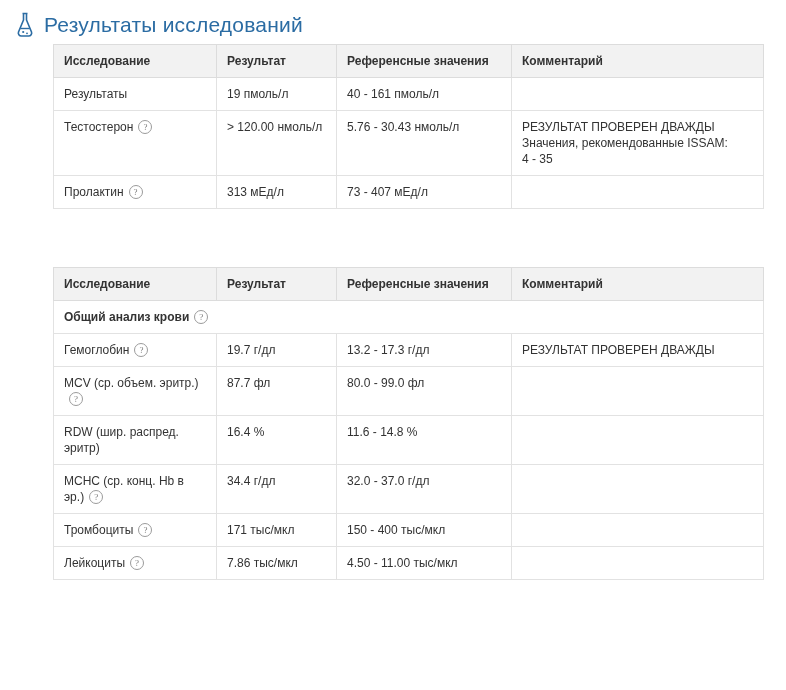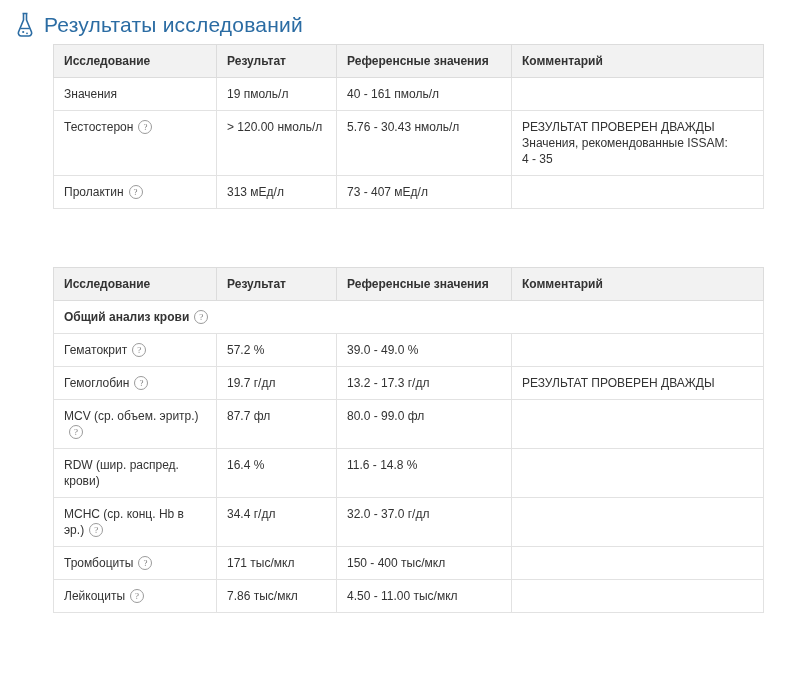--- a/index.html
+++ b/index.html
@@ -129,21 +129,21 @@
       <thead>
         <tr>
           <th>Исследование</th>
           <th>Результат</th>
           <th>Референсные значения</th>
           <th>Комментарий</th>
         </tr>
       </thead>
       <tbody>
           <tr>
-            <td><span class="study-text">Значения</span></td>
+            <td><span class="study-text">Результаты</span></td>
             <td>19 пмоль/л</td>
             <td>40 - 161 пмоль/л</td>
             <td></td>
           </tr>
           <tr>
             <td><span class="study-text">Тестостерон</span><span class="help-icon">?</span></td>
             <td class="cell-abnormal">&gt; 120.00 нмоль/л</td>
             <td>5.76 - 30.43 нмоль/л</td>
             <td>
               <span class="comment-upper">РЕЗУЛЬТАТ ПРОВЕРЕН ДВАЖДЫ</span>
@@ -175,41 +175,35 @@
           <th>Результат</th>
           <th>Референсные значения</th>
           <th>Комментарий</th>
         </tr>
       </thead>
       <tbody>
           <tr class="group-row">
             <td colspan="4"><span>Общий анализ крови</span><span class="help-icon">?</span></td>
           </tr>
           <tr>
-            <td><span class="study-text">Гематокрит</span><span class="help-icon">?</span></td>
-            <td class="cell-abnormal">57.2 %</td>
-            <td>39.0 - 49.0 %</td>
-            <td></td>
-          </tr>
-          <tr>
             <td><span class="study-text">Гемоглобин</span><span class="help-icon">?</span></td>
             <td class="cell-abnormal">19.7 г/дл</td>
             <td>13.2 - 17.3 г/дл</td>
             <td>
               <span class="comment-upper">РЕЗУЛЬТАТ ПРОВЕРЕН ДВАЖДЫ</span>
             </td>
           </tr>
           <tr>
             <td><span class="study-text">MCV (ср. объем. эритр.)</span><span class="help-icon">?</span></td>
             <td>87.7 фл</td>
             <td>80.0 - 99.0 фл</td>
             <td></td>
           </tr>
           <tr>
-            <td><span class="study-text">RDW (шир. распред. крови)</span></td>
+            <td><span class="study-text">RDW (шир. распред. эритр)</span></td>
             <td class="cell-abnormal">16.4 %</td>
             <td>11.6 - 14.8 %</td>
             <td></td>
           </tr>
           <tr>
             <td><span class="study-text">MCHC (ср. конц. Hb в эр.)</span><span class="help-icon">?</span></td>
             <td>34.4 г/дл</td>
             <td>32.0 - 37.0 г/дл</td>
             <td></td>
           </tr>

